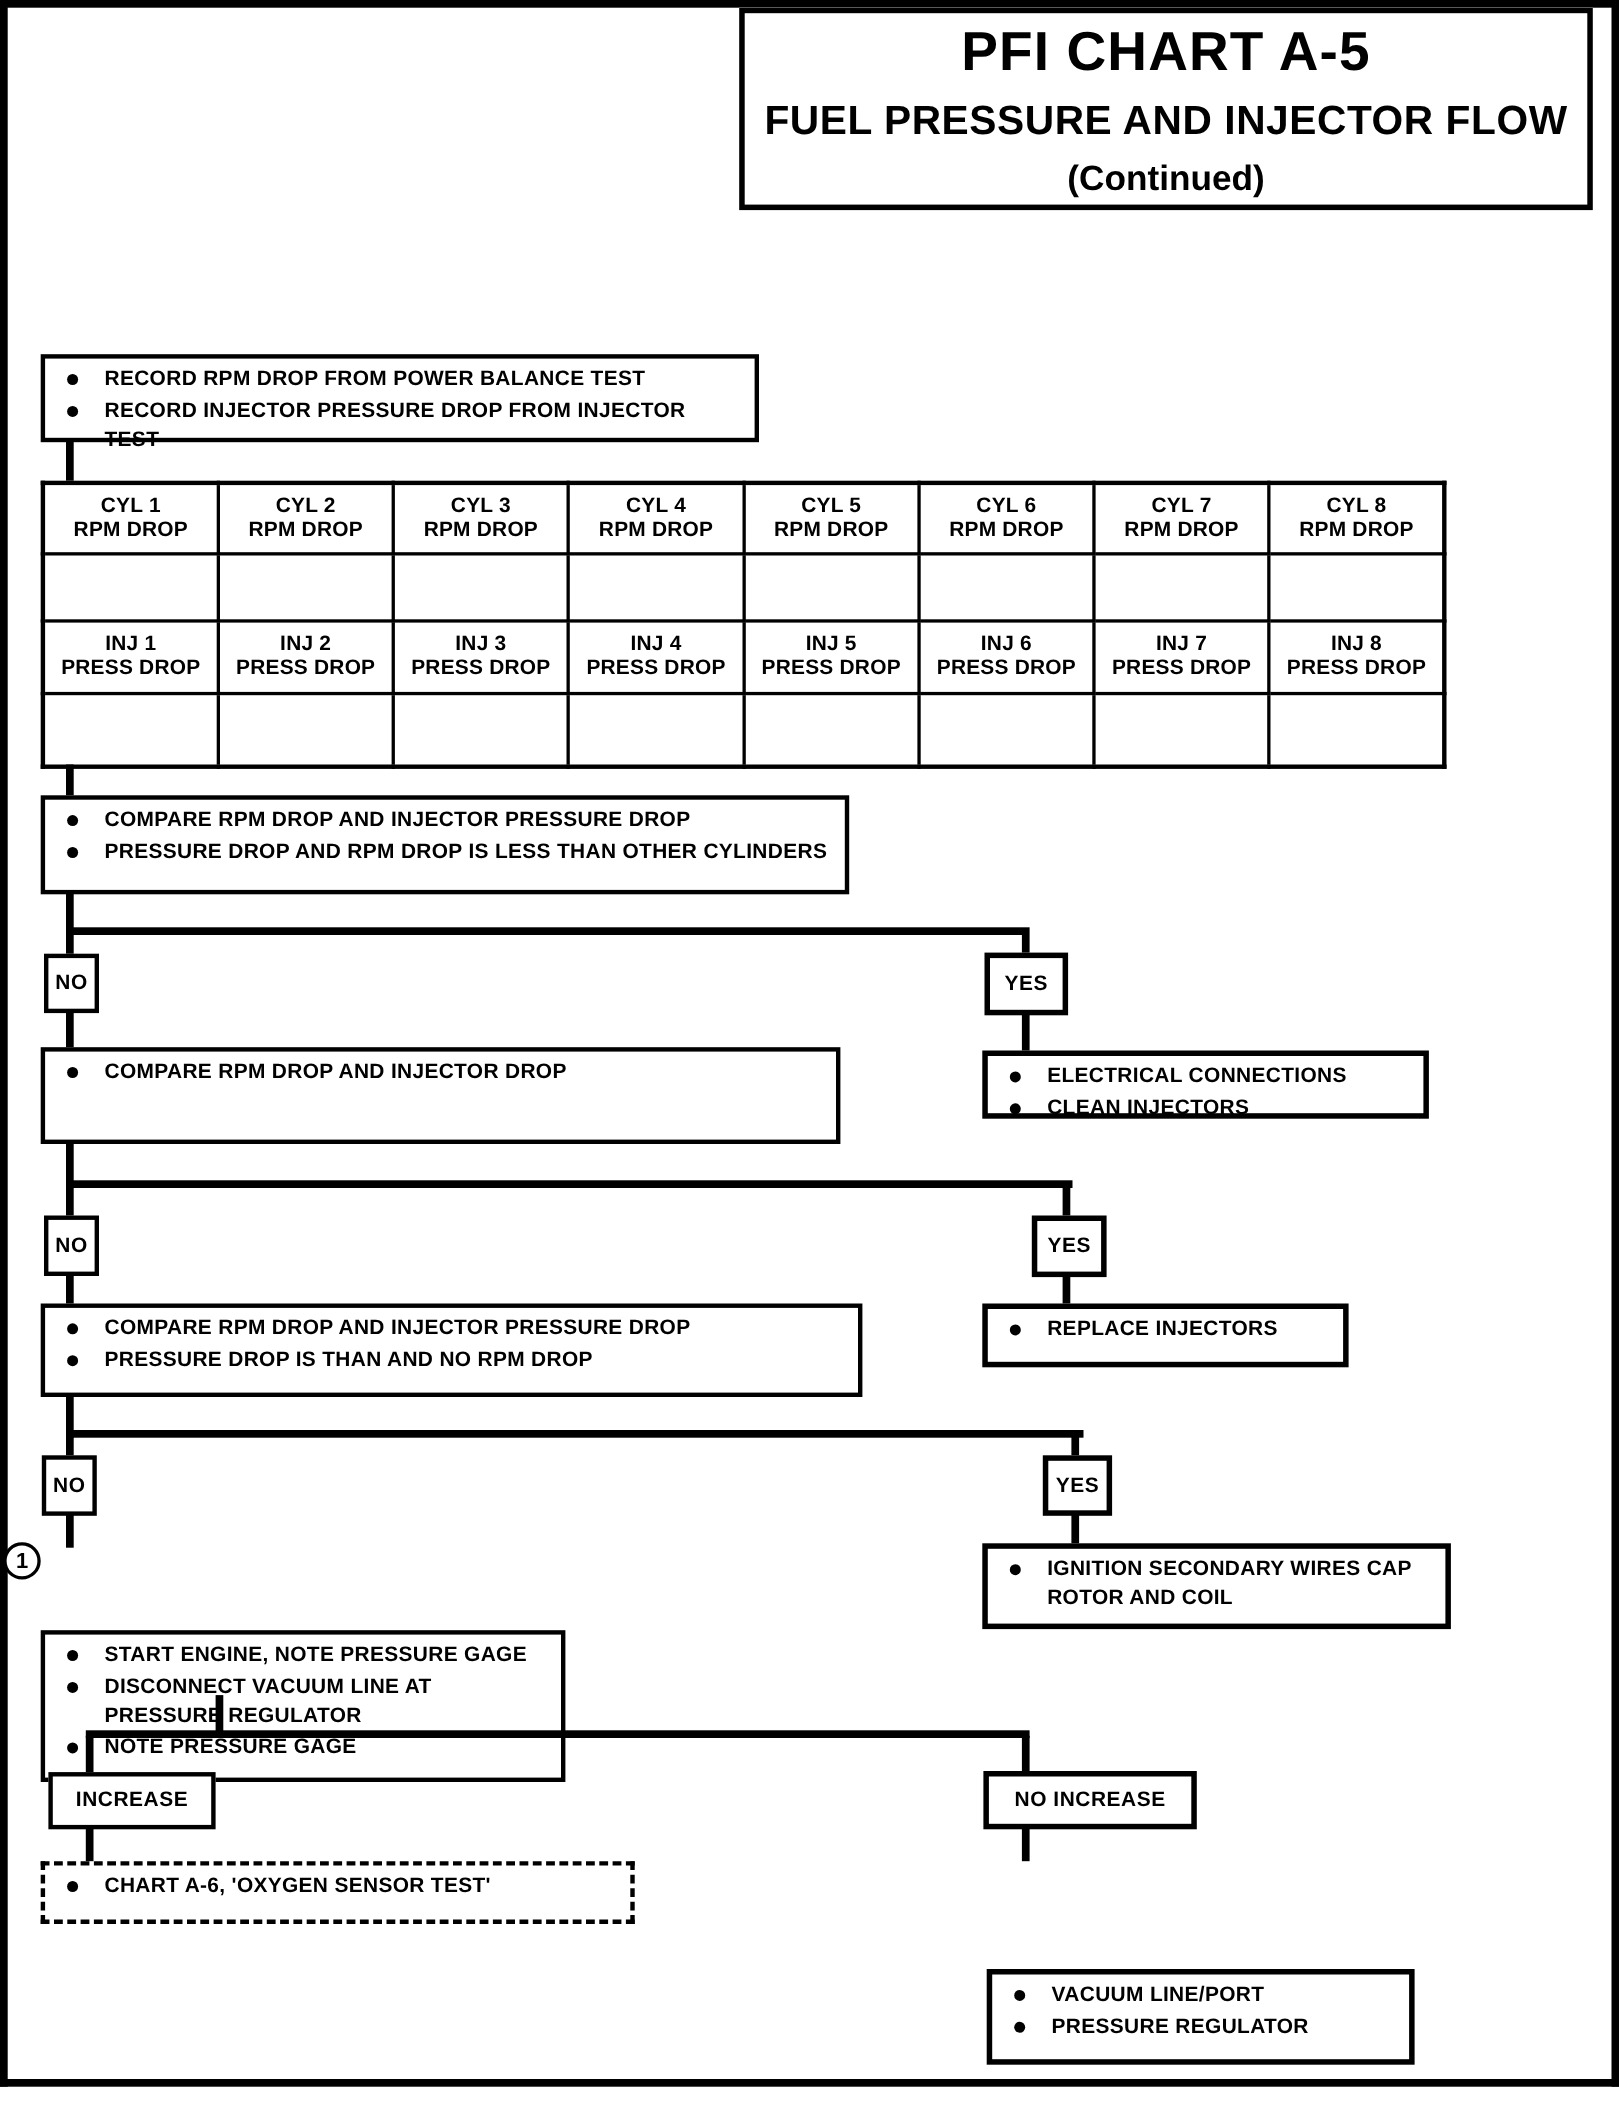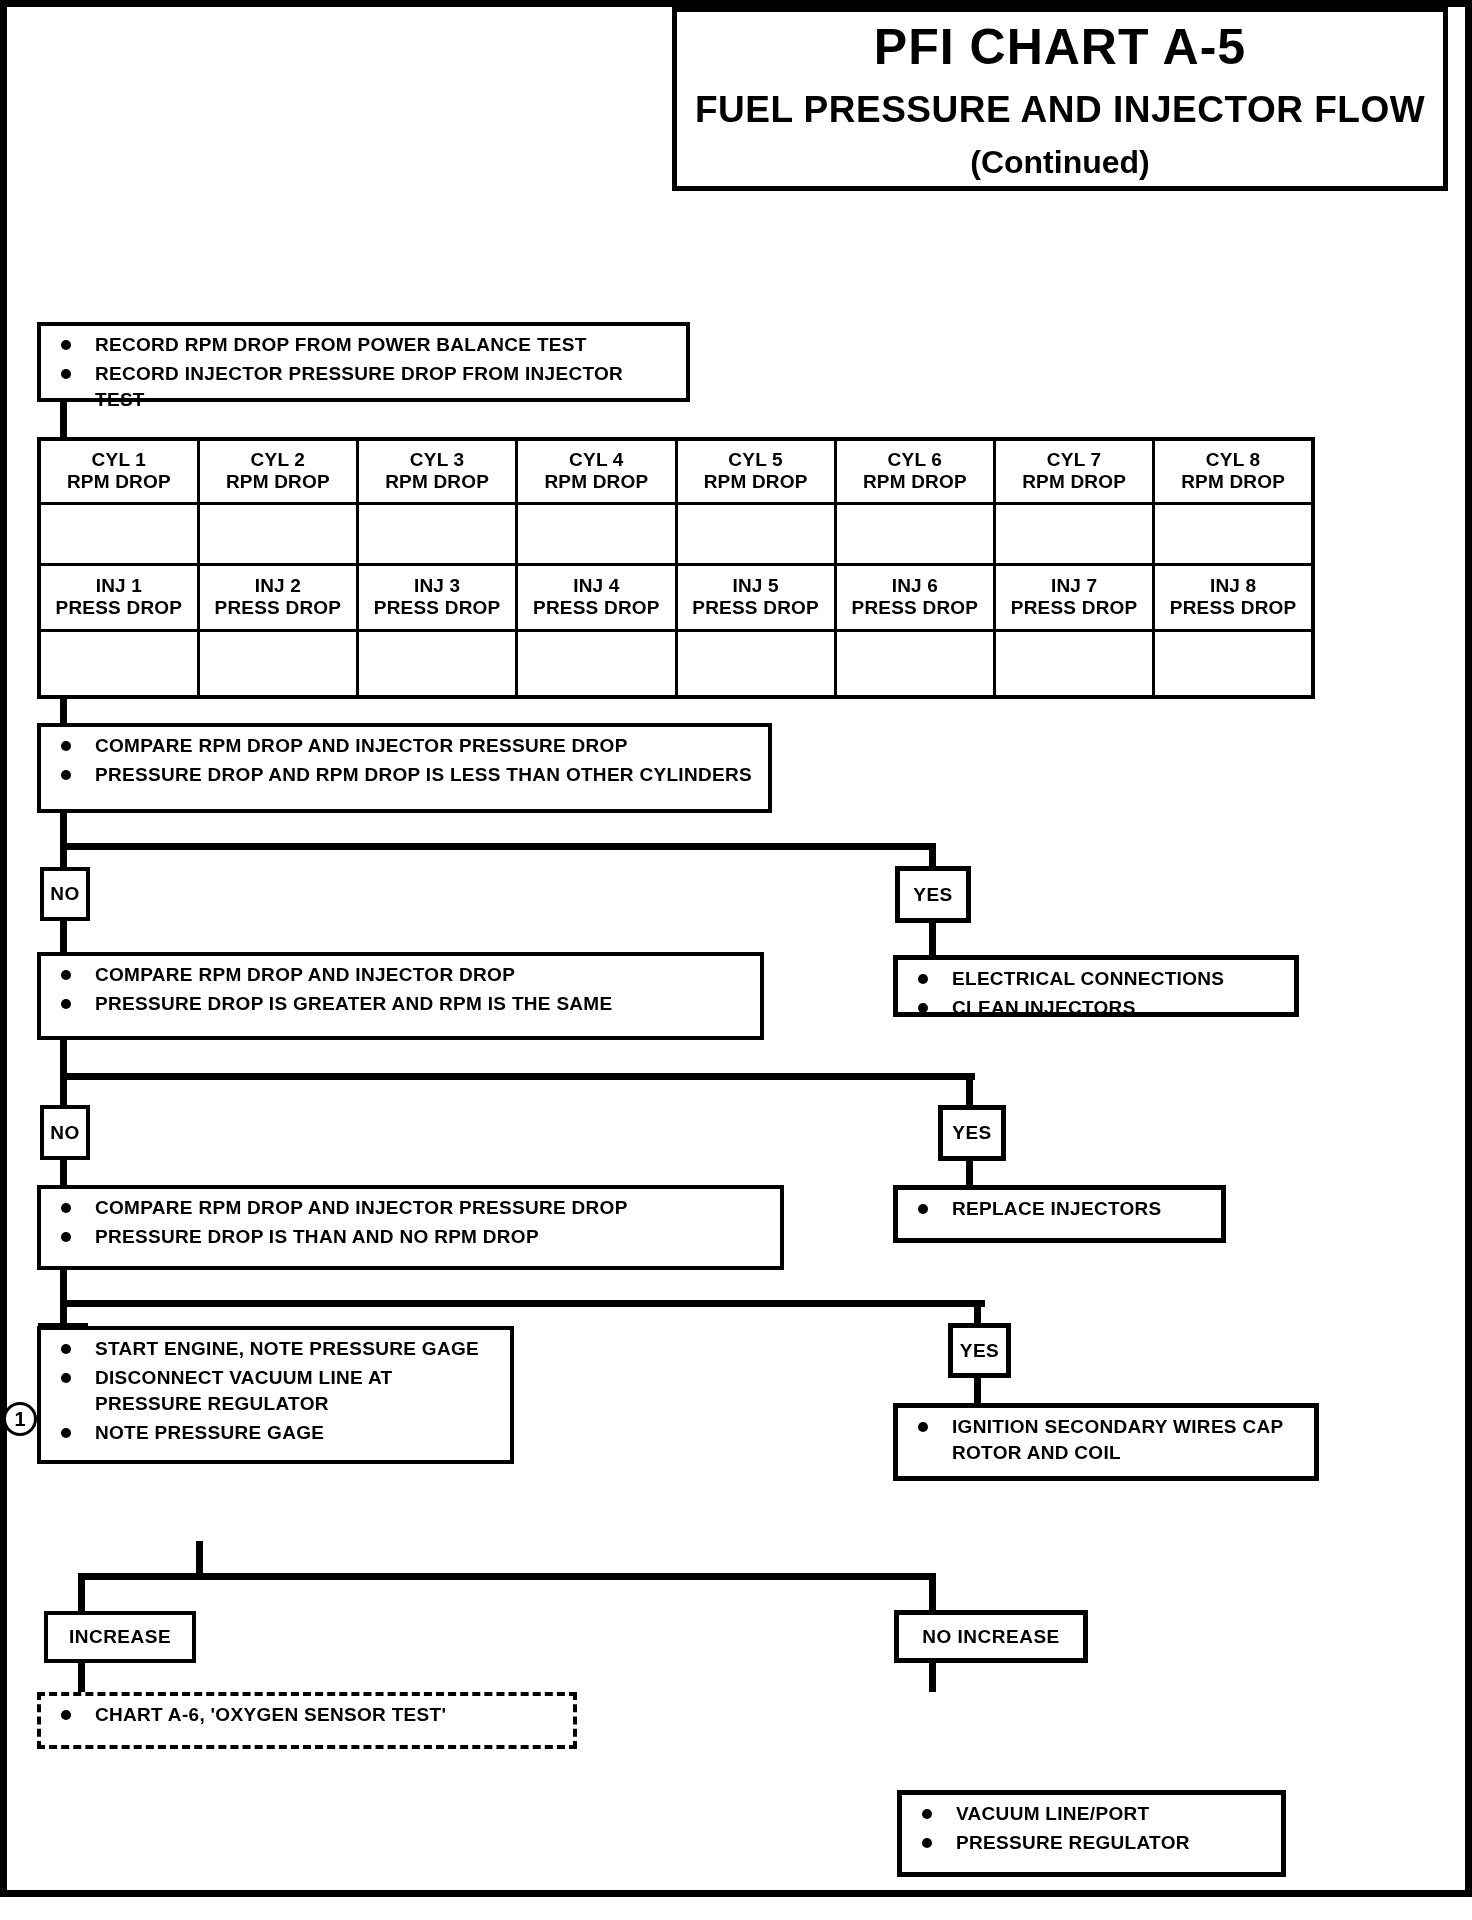--- a/index.html
+++ b/index.html
@@ -215,24 +215,20 @@
   <div class="tag b5" style="left:895px;top:866px;width:76px;height:57px">YES</div>
 
   <div class="line" style="left:60px;top:919px;width:7px;height:35px"></div>
   <div class="line" style="left:929px;top:921px;width:7px;height:36px"></div>
 
   <div class="box" style="left:37px;top:952px;width:727px;height:88px">
     <div class="item">
       <span class="bullet"></span>
       <span class="txt">COMPARE RPM DROP AND INJECTOR DROP</span>
     </div>
-    <div class="item">
-      <span class="bullet"></span>
-      <span class="txt">PRESSURE DROP IS GREATER AND RPM IS THE SAME</span>
-    </div>
   </div>
 
   <div class="box b5" style="left:893px;top:955px;width:406px;height:62px">
     <div class="item">
       <span class="bullet"></span>
       <span class="txt">ELECTRICAL CONNECTIONS</span>
     </div>
     <div class="item">
       <span class="bullet"></span>
       <span class="txt">CLEAN INJECTORS</span>
@@ -274,21 +270,21 @@
   <div class="line" style="left:974px;top:1305px;width:7px;height:20px"></div>
 
   <div class="tag" style="left:38px;top:1323px;width:50px;height:55px">NO</div>
   <div class="tag b5" style="left:948px;top:1323px;width:63px;height:55px">YES</div>
 
   <div class="line" style="left:60px;top:1376px;width:7px;height:31px"></div>
   <div class="line" style="left:974px;top:1376px;width:7px;height:29px"></div>
 
   <div class="footnote">1</div>
 
-  <div class="box" style="left:37px;top:1326px;width:477px;height:138px">
+  <div class="box" style="left:37px;top:1482px;width:477px;height:138px">
     <div class="item">
       <span class="bullet"></span>
       <span class="txt">START ENGINE, NOTE PRESSURE GAGE</span>
     </div>
     <div class="item">
       <span class="bullet"></span>
       <span class="txt" style="max-width:390px">DISCONNECT VACUUM LINE AT PRESSURE REGULATOR</span>
     </div>
     <div class="item">
       <span class="bullet"></span>

